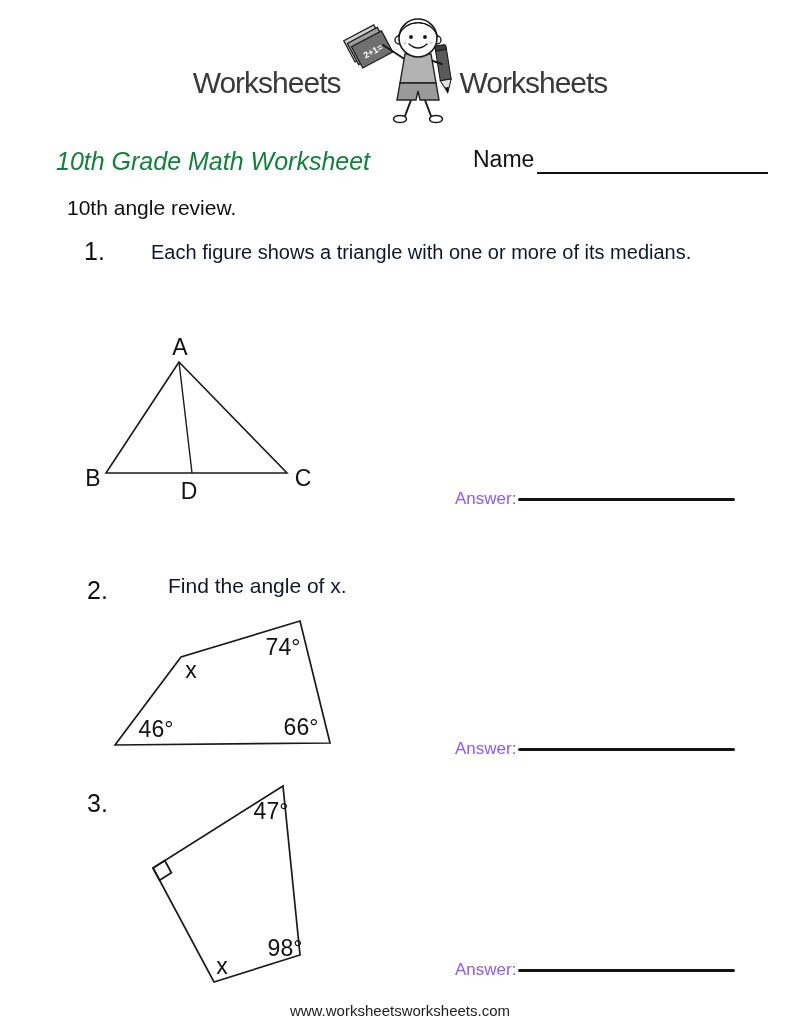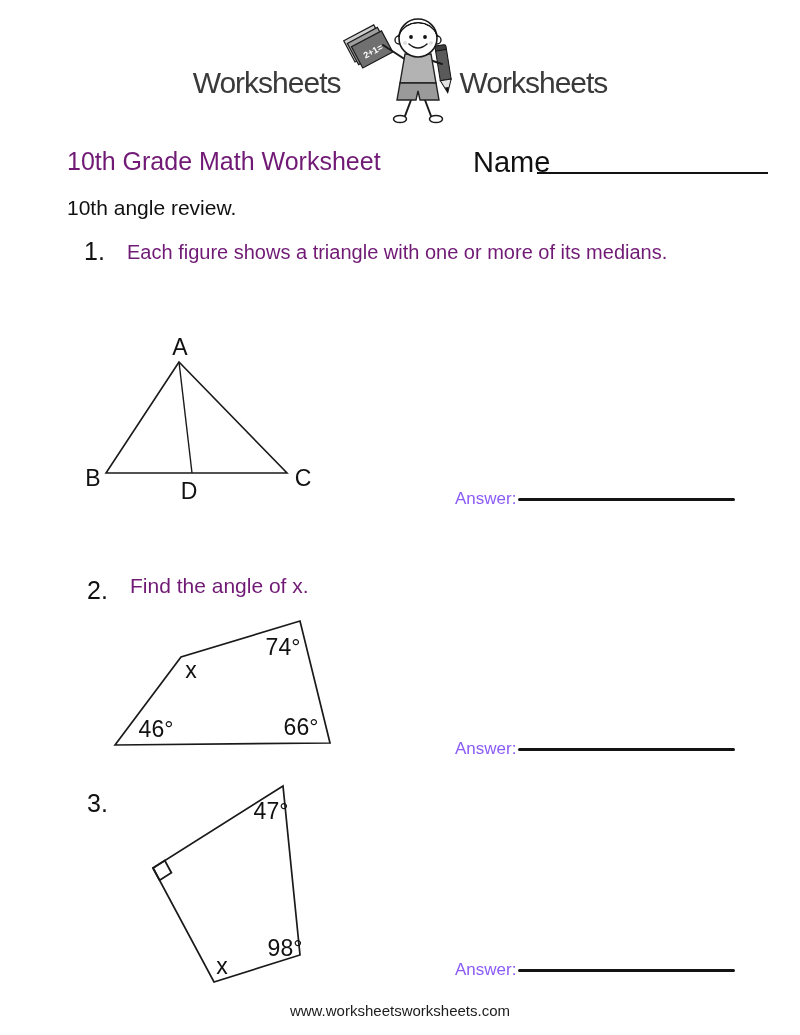--- a/index.html
+++ b/index.html
@@ -8,27 +8,27 @@
     position:relative; width:800px; height:1035px; background:#ffffff;
     font-family:"Liberation Sans", sans-serif; color:#1a1a1a; overflow:hidden;
   }
   .abs { position:absolute; }
   
   .logo-row { top:10px; left:0; width:100%; display:flex; justify-content:center; align-items:flex-start; }
   .logo-word { font-size:30px; font-weight:400; color:#3a3a3a; letter-spacing:-1px; margin-top:56px; }
   .logo-word.lw-left { margin-right:2px; }
   .logo-word.lw-right { margin-left:2px; }
   
-  .title { left:67px; top:147px; font-size:25px; color:#701a75; }
-  .name-label { left:473px; top:146px; font-size:29px; color:#111;text-align:right; }
+  .title { left:56px; top:147px; font-size:25px; color:#15803d;font-style:italic; }
+  .name-label { left:473px; top:146px; font-size:23px; color:#111;text-align:right; }
   .name-line { left:537px; top:147px; width:231px; height:27px; border-bottom:2px solid #111; }
   .subtitle { left:67px; top:196px; font-size:21px; color:#111; }
   
   .qnum { font-size:25px; color:#111; }
-  .qtext { font-size:20px; color:#701a75; }
+  .qtext { font-size:20px; color:#0f172a;margin-left:24px; }
   .answer-label { font-size:17px; color:#8b5cf6; }
   .answer-line { width:217px; height:0; border-top:3px solid #141414; border-radius:2px; }
   .fig line, .fig polygon, .fig polyline, .fig path { stroke:#1a1a1a; fill:none; }
   .fig text { fill:#111; font-family:"Liberation Sans", sans-serif; font-size:23px; }
   .footer { left:0; top:1002px; width:100%; text-align:center; font-size:15px; color:#1c1c1c; }
 </style>
 </head>
 <body>
 
 <div class="page">
@@ -90,21 +90,21 @@
     <text x="100" y="27" text-anchor="middle">A</text>
     <text x="13" y="158" text-anchor="middle">B</text>
     <text x="223" y="158" text-anchor="middle">C</text>
     <text x="109" y="171" text-anchor="middle">D</text>
   </svg>
 
   <div class="abs answer-label" style="left:455px; top:489px;">Answer:</div>
   <div class="abs answer-line" style="left:518px; top:498px;"></div>
 
   <div class="abs qnum" style="left:87px; top:576px;">2.</div>
-  <div class="abs qtext" style="left:130px; top:574px; font-size:21px;">Find the angle of x.</div>
+  <div class="abs qtext" style="left:144px; top:574px; font-size:21px;">Find the angle of x.</div>
 
   <svg class="abs fig" style="left:100px; top:606px;" width="245" height="155" viewBox="0 0 245 155">
     <polygon points="15,139 81,51 200,15 230,137" stroke-width="1.7"></polygon>
     <text x="183" y="49" text-anchor="middle">74°</text>
     <text x="91" y="72" text-anchor="middle">x</text>
     <text x="56" y="131" text-anchor="middle">46°</text>
     <text x="201" y="129" text-anchor="middle">66°</text>
   </svg>
 
   <div class="abs answer-label" style="left:455px; top:739px;">Answer:</div>

